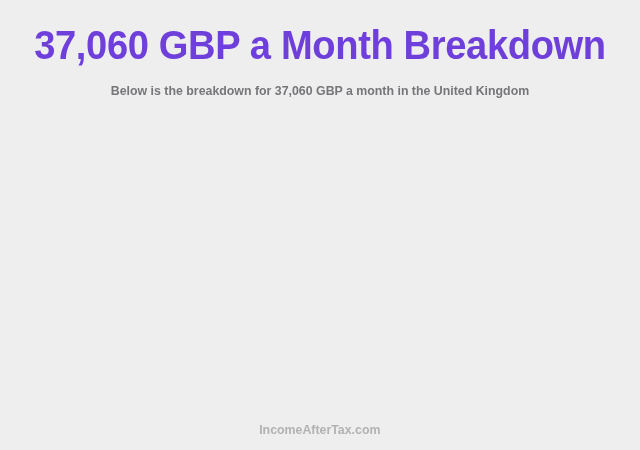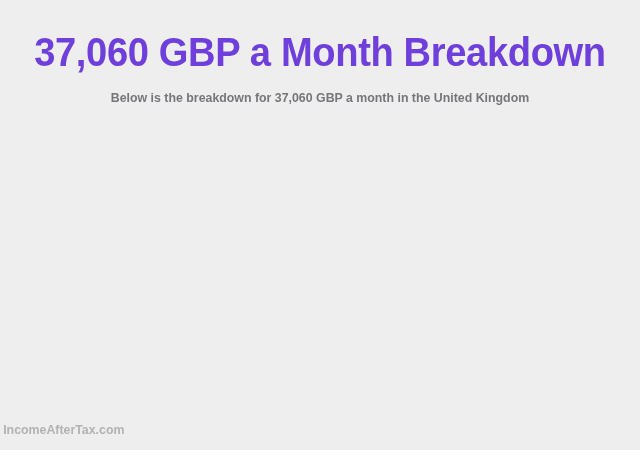--- a/index.html
+++ b/index.html
@@ -22,21 +22,21 @@
     background: #eeeeee;
     box-sizing: border-box;
   }
 
   
   .header {
     position: absolute;
     top: 0;
     left: 0;
     width: 640px;
-    padding-top: 29px;
+    padding-top: 22px;
     text-align: center;
   }
 
   .page-title {
     margin: 0;
     font-family: "Liberation Sans Narrow", "Liberation Sans", sans-serif;
     font-size: 41px;
     line-height: 46px;
     font-weight: 700;
     letter-spacing: -0.4px;
@@ -74,21 +74,21 @@
     height: 100%;
     display: block;
   }
 
   
   .footer {
     position: absolute;
     left: 0;
     top: 420px;
     width: 640px;
-    text-align: left;
+    text-align: center;
   }
 
   .footer-brand {
     font-family: "Liberation Sans Narrow", "Liberation Sans", sans-serif;
     font-size: 13px;
     line-height: 16px;
     font-weight: 700;
     color: #b2b2b2;
     white-space: nowrap;
     transform: scaleX(0.95);

